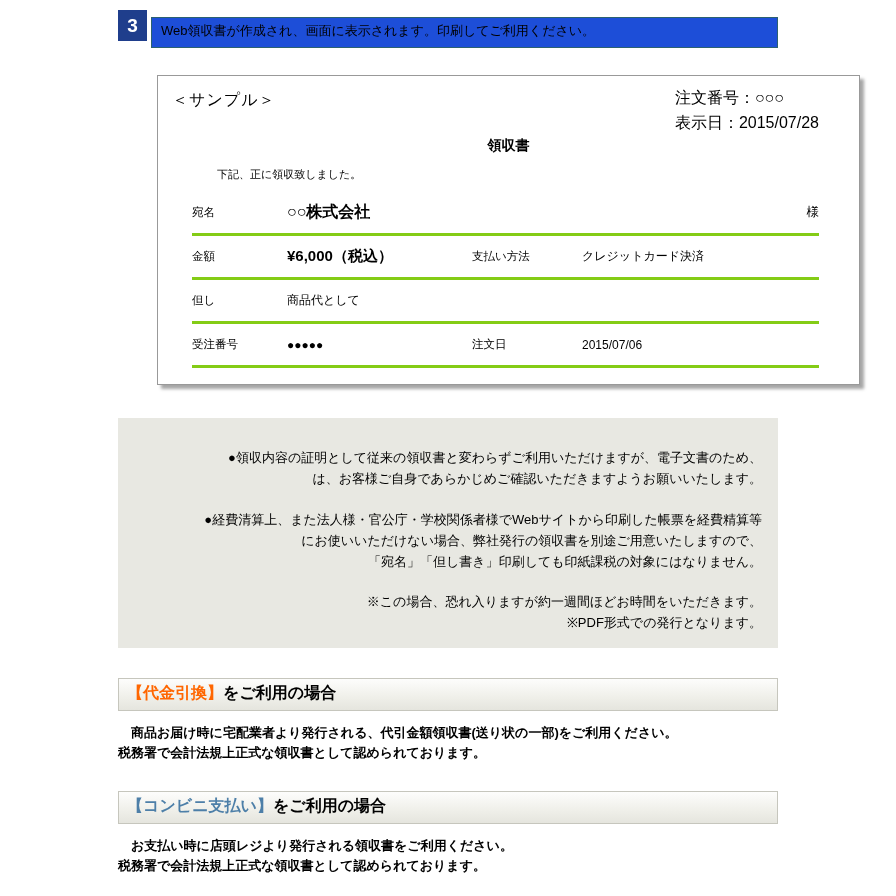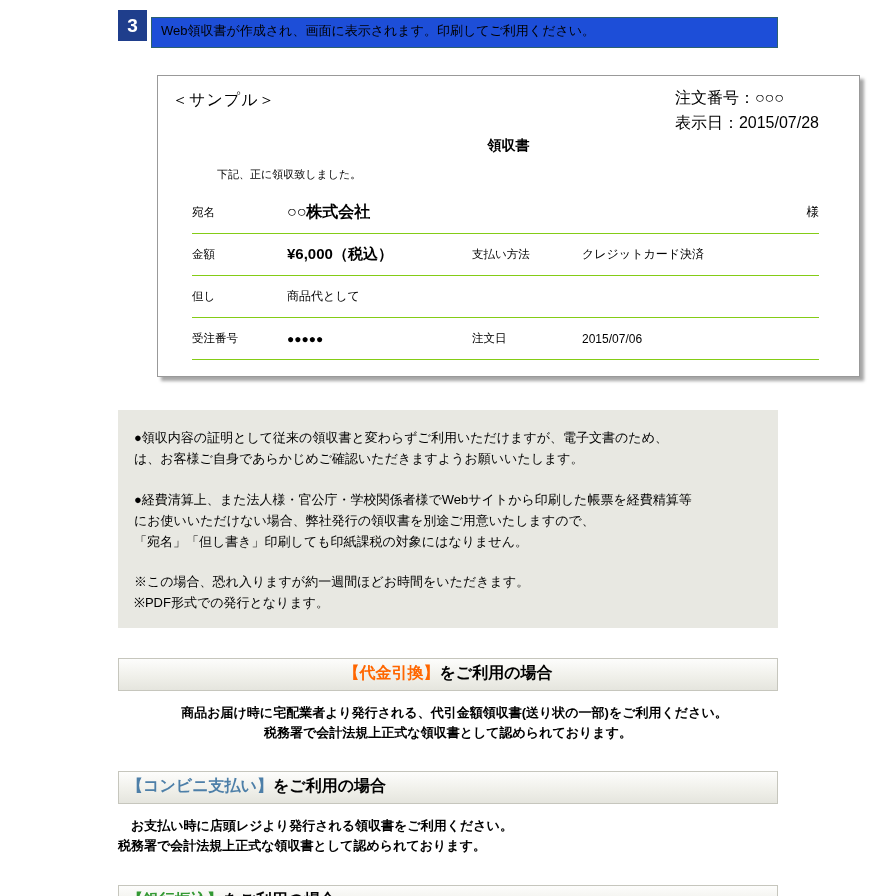--- a/index.html
+++ b/index.html
@@ -17,37 +17,37 @@
   
   .receipt { width:703px; margin:27px 0 0 39px; background:#fff; border:1px solid #999;
              box-shadow:4px 4px 3px rgba(0,0,0,0.35); box-sizing:border-box; padding:10px 14px 16px; }
   .receipt-top { display:flex; justify-content:space-between; }
   .sample-label { font-size:16px; padding-top:4px; letter-spacing:1px; }
   .receipt-meta { font-size:16px; line-height:1.55; margin-right:26px; }
   .receipt-title { text-align:center; font-weight:bold; font-size:14px; margin-top:2px; }
   .receipt-intro { font-size:11px; margin:12px 0 0 45px; }
   .rc-table { margin:10px 26px 0 20px; }
   .rc-row { display:grid; grid-template-columns:95px 185px 110px 1fr; align-items:center;
-            border-bottom:1px solid #84cc16; min-height:37px; padding:2px 0; }
+            border-bottom:3px solid #84cc16; min-height:37px; padding:2px 0; }
   .rc-label, .rc-label2 { font-size:11.5px; }
   .rc-value2 { font-size:12px; }
   .rc-company { font-size:16px; font-weight:bold; grid-column:2/4; }
   .rc-suffix { grid-column:4; justify-self:end; font-size:12.5px; }
   .rc-amount { font-size:15px; font-weight:bold; }
   .rc-plain { font-size:12px; }
   .rc-span { grid-column:2/5; }
 
   
   .notes { margin-top:33px; background:#e8e8e2; padding:14px 16px; font-size:13px; line-height:1.6; box-sizing:border-box; }
-  .notes .para { margin:4px 0 20px 0; }
+  .notes .para { margin:16px 0 20px 0;text-align:right; }
   .notes .para:last-child { margin-bottom:0; }
 
   
   .section { margin-top:28px; }
-  .section.first { margin-top:30px;text-align:center; }
+  .section.first { margin-top:30px; }
   .section-header { border:1px solid #c6c6bd; background:linear-gradient(to bottom,#fdfdfc 0%,#efefe9 60%,#e5e5de 100%);
                     padding:4px 8px 6px; font-size:16px; font-weight:bold; }
   .section-body { font-size:13px; line-height:1.55; margin-top:12px;font-weight:bold; }
   .section-body .indent { padding-left:1em; }
 </style>
 </head>
 <body>
 
 <div class="page">
   <div class="content">

